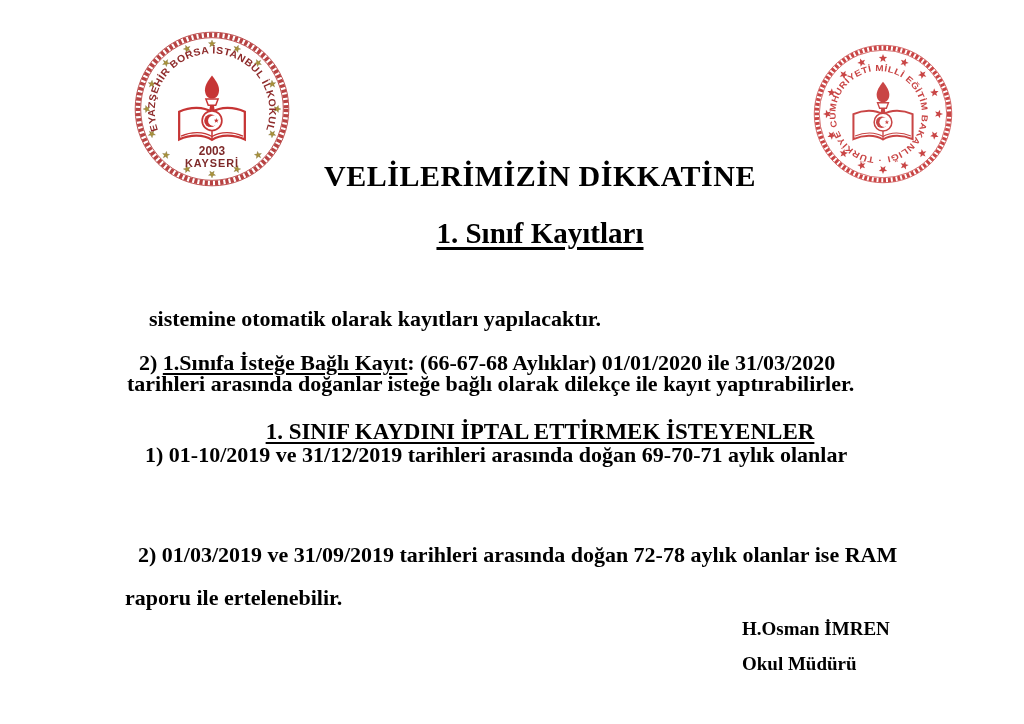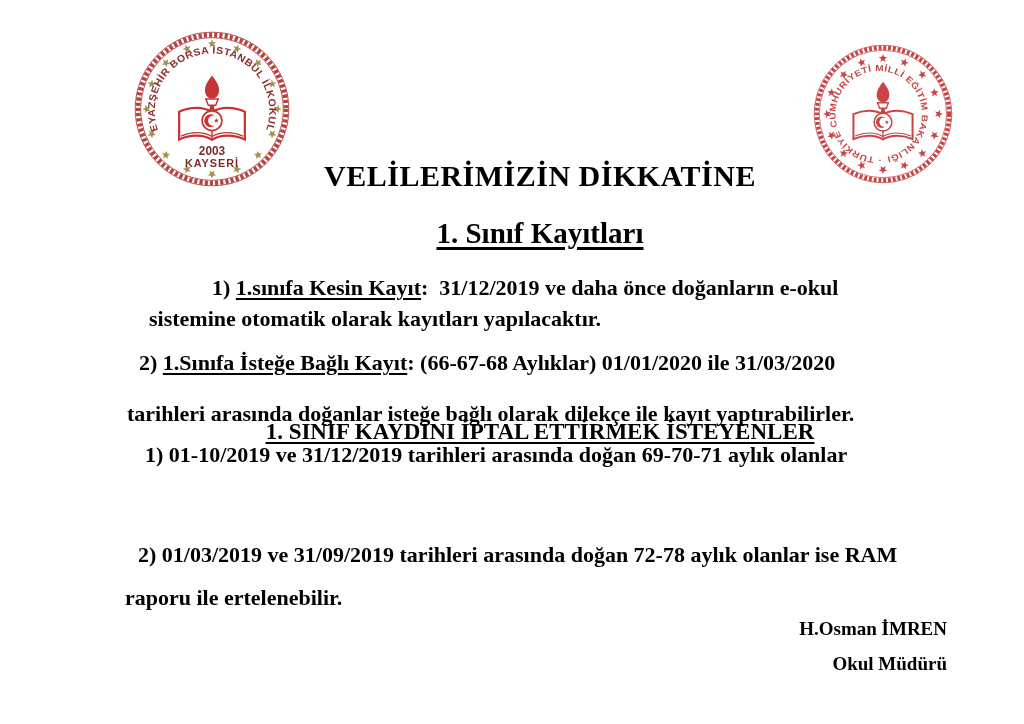--- a/index.html
+++ b/index.html
@@ -11,21 +11,21 @@
   .centered-col{left:48px;width:984px;text-align:center;}
   .doc-title{top:159px;font-size:30px;font-weight:bold;letter-spacing:0.5px;white-space:pre;}
   .doc-subtitle{top:217px;font-size:29px;font-weight:bold;white-space:pre;}
   .doc-subtitle .u,.section-heading .u{
     text-decoration:underline;text-decoration-thickness:3px;text-underline-offset:4px;
   }
   .section-heading{top:419px;font-size:23px;font-weight:bold;white-space:pre;}
   .section-heading .u{text-decoration-thickness:2px;text-underline-offset:3px;}
   .pline{font-size:22px;font-weight:bold;white-space:pre;line-height:1;}
   .pline .u{text-decoration:underline;text-decoration-thickness:2px;text-underline-offset:3px;}
-  .signature{left:742px;width:205px;text-align:right;font-weight:bold;font-size:19px;white-space:pre;}
+  .signature{left:742px;width:205px;text-align:left;font-weight:bold;font-size:19px;white-space:pre;}
   
   .logo{display:block;}
   .logo-school{left:133px;top:30px;}
   .logo-ministry{left:811px;top:42px;}
   .lc-fill{fill:var(--lc);}
   .lc-stroke{stroke:var(--lc);fill:none;}
   .lc-page{fill:#ffffff;stroke:var(--lc);}
   .rope{fill:none;}
   .ring-text{font-family:"Liberation Sans","DejaVu Sans",sans-serif;font-weight:bold;}
 </style>
@@ -128,25 +128,24 @@
       <circle class="lc-fill" cx="-1.5" cy="4" r="6.8"></circle>
       <circle fill="#ffffff" cx="1.4" cy="4" r="5.6"></circle>
       <use href="#star5" class="lc-fill" transform="translate(4.6,4) scale(0.55)"></use>
     </g>
   </svg>
 
   <div class="abs centered-col doc-title">VELİLERİMİZİN DİKKATİNE</div>
 
   <div class="abs centered-col doc-subtitle"><span class="u">1. Sınıf Kayıtları</span></div>
 
-  <div class="abs pline" style="left:212px;top:277px;"><span>1) </span><span class="u">1.sınıfa Kesin Kayıt</span><span>:  31/12/2019 ve daha önce doğanların e-okul</span></div>
   <div class="abs pline" style="left:149px;top:308px;text-align:center;">sistemine otomatik olarak kayıtları yapılacaktır.</div>
 
   <div class="abs pline" style="left:139px;top:352px;"><span>2) </span><span class="u">1.Sınıfa İsteğe Bağlı Kayıt</span><span>: (66-67-68 Aylıklar) 01/01/2020 ile 31/03/2020</span></div>
-  <div class="abs pline" style="left:127px;top:403px;">tarihleri arasında doğanlar isteğe bağlı olarak dilekçe ile kayıt yaptırabilirler.</div>
+  <div class="abs pline" style="left:127px;top:373px;">tarihleri arasında doğanlar isteğe bağlı olarak dilekçe ile kayıt yaptırabilirler.</div>
 
   <div class="abs centered-col section-heading"><span class="u">1. SINIF KAYDINI İPTAL ETTİRMEK İSTEYENLER</span></div>
 
   <div class="abs pline" style="left:145px;top:444px;">1) 01-10/2019 ve 31/12/2019 tarihleri arasında doğan 69-70-71 aylık olanlar</div>
 
   <div class="abs pline" style="left:138px;top:544px;">2) 01/03/2019 ve 31/09/2019 tarihleri arasında doğan 72-78 aylık olanlar ise RAM</div>
   <div class="abs pline" style="left:125px;top:575px;margin-top:12px;">raporu ile ertelenebilir.</div>
 
   <div class="abs signature" style="top:618px;">H.Osman İMREN</div>
   <div class="abs signature" style="top:653px;">Okul Müdürü</div>

